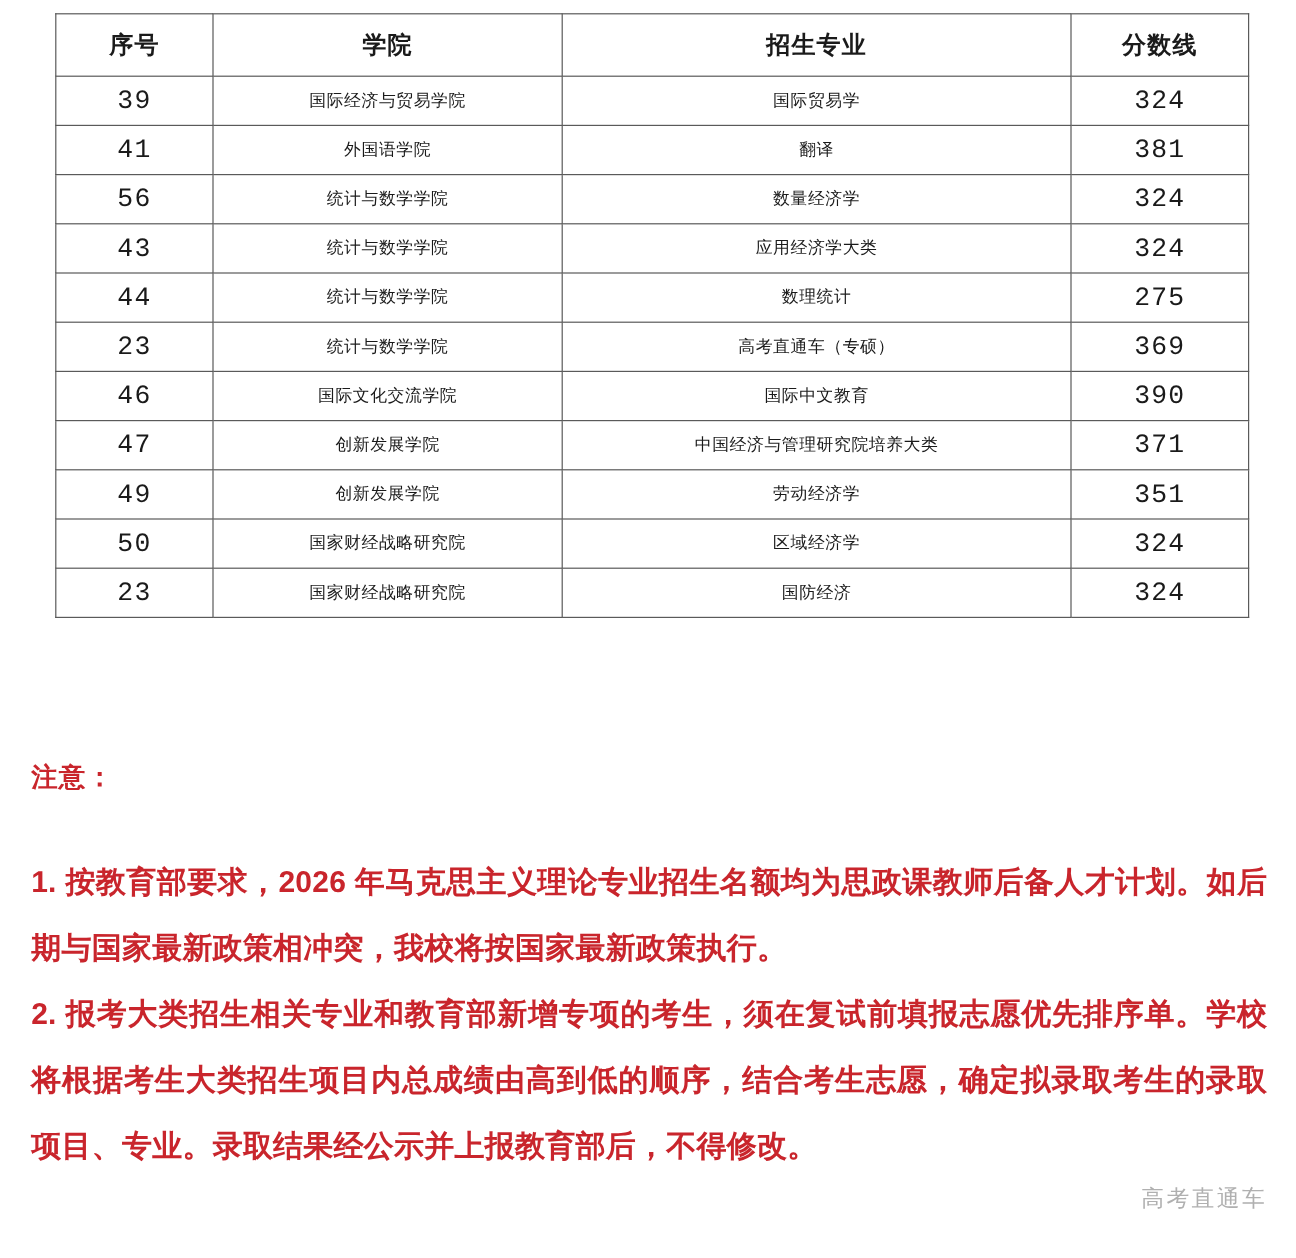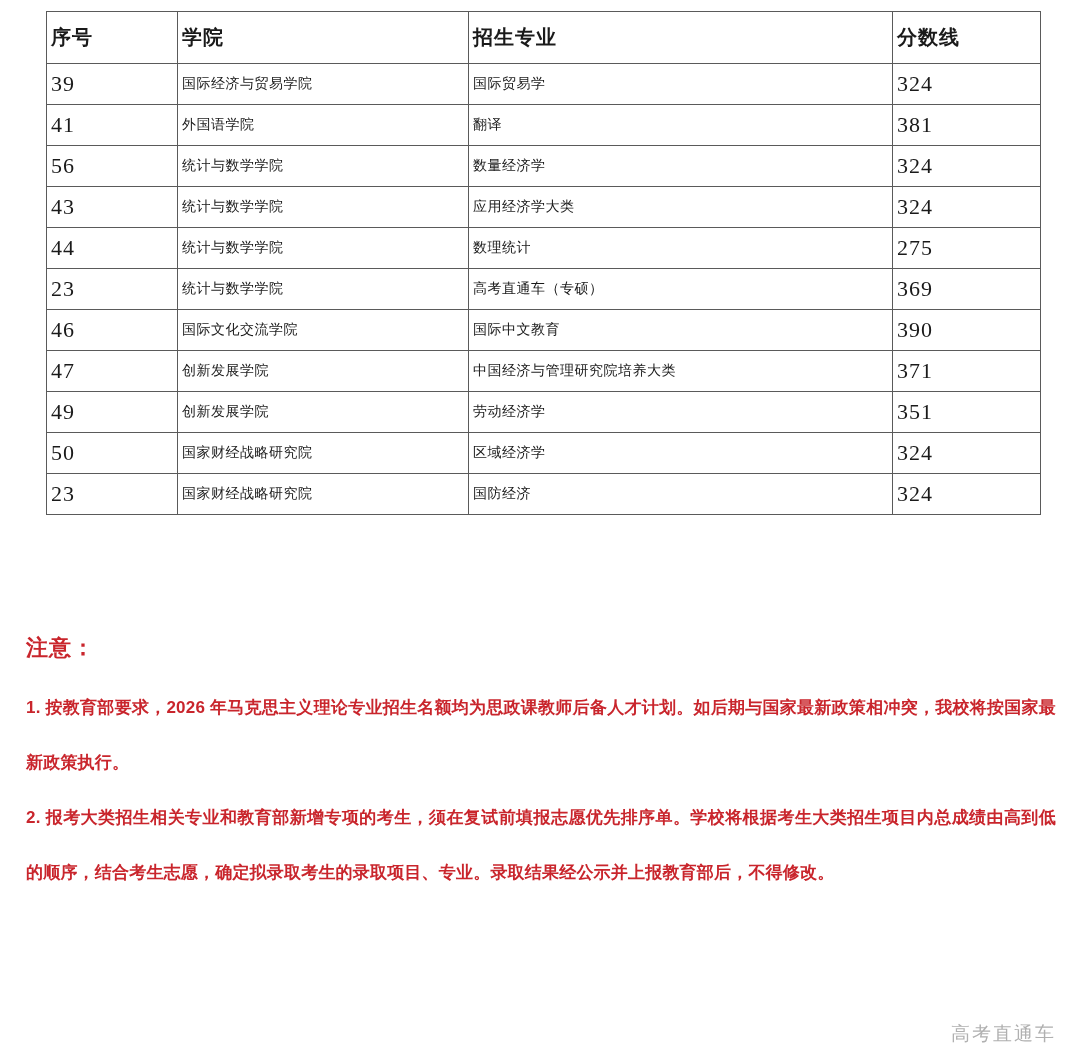--- a/index.html
+++ b/index.html
@@ -28,24 +28,24 @@
     table-layout: fixed;
   }
   table.score-table col.c-seq   { width: 131px; }
   table.score-table col.c-col   { width: 291px; }
   table.score-table col.c-major { width: 424px; }
   table.score-table col.c-score { width: 148px; }
 
   table.score-table th,
   table.score-table td {
     border: 1.6px solid #5a5a5a;
-    text-align: left;
+    text-align: center;
     vertical-align: middle;
     color: #1a1a1a;
-    font-family: Liberation Serif, serif;
+    font-family: Liberation Mono, monospace;
     white-space: nowrap;
     padding: 0 4px;
   }
   table.score-table th {
     height: 51px;
     font-size: 20px;
     font-weight: bold;
     letter-spacing: 1px;
   }
   table.score-table td {
@@ -66,43 +66,43 @@
     left: 26px;
     top: 636px;
     width: 1030px;
   }
   .note-title {
     color: #c9252c;
     font-size: 22px;
     font-weight: bold;
     letter-spacing: 1px;
     line-height: 1.1;
-    margin-bottom: 20px;
+    margin-bottom: 48px;
     font-family: "Liberation Sans", "DejaVu Sans", sans-serif;
   }
   .note-para {
     color: #c9252c;
-    font-size: 17px;
+    font-size: 25px;
     font-weight: bold;
     line-height: 55px;
     letter-spacing: 0.2px;
     text-align: justify;
     text-justify: inter-ideograph;
     font-family: "Liberation Sans", "DejaVu Sans", sans-serif;
     margin: 0;
   }
   .note-para.second {
     margin-top: 0px;
   }
 
   
   .watermark {
     position: absolute;
     right: 24px;
-    bottom: 1px;
+    bottom: 36px;
     color: #b0b0b0;
     font-size: 19px;
     letter-spacing: 2px;
     font-family: "Liberation Sans", "DejaVu Sans", sans-serif;
     font-weight: normal;
   }
 </style>
 </head>
 <body>
 

